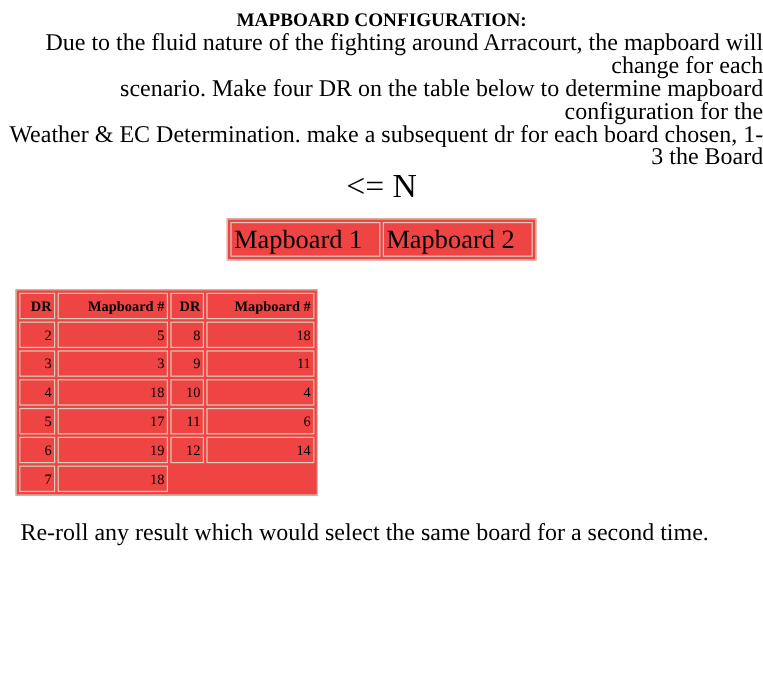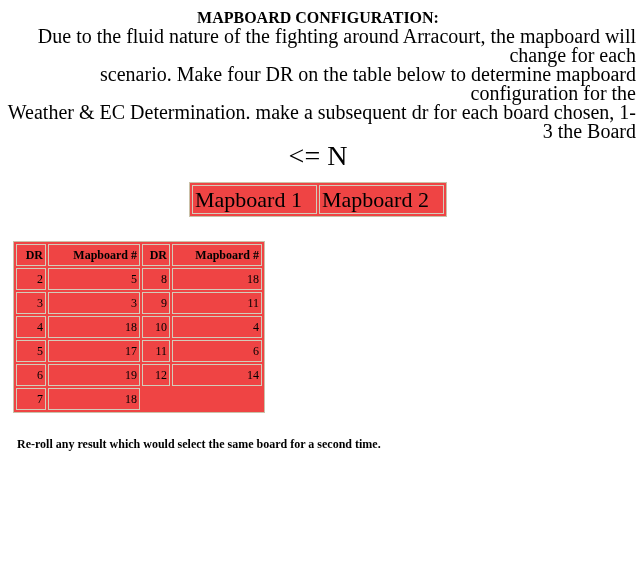--- a/index.html
+++ b/index.html
@@ -63,23 +63,22 @@
     text-align: right;
     white-space: nowrap;
   }
   .cfg th { font-weight: bold; }
   .c0 { width: 24px; }
   .c1 { width: 86px; }
   .c2 { width: 22px; }
   .c3 { width: 84px; }
   .footnote {
     margin: 22px 0 0 17px;
-    font-size: 12px;
+    font-size: 20px;
     line-height: 19px;
-    font-weight: bold;
   }
 </style>
 </head>
 <body>
 
 <div class="doc">
 
   <div class="title">MAPBOARD CONFIGURATION:</div>
 
   <div class="intro">

